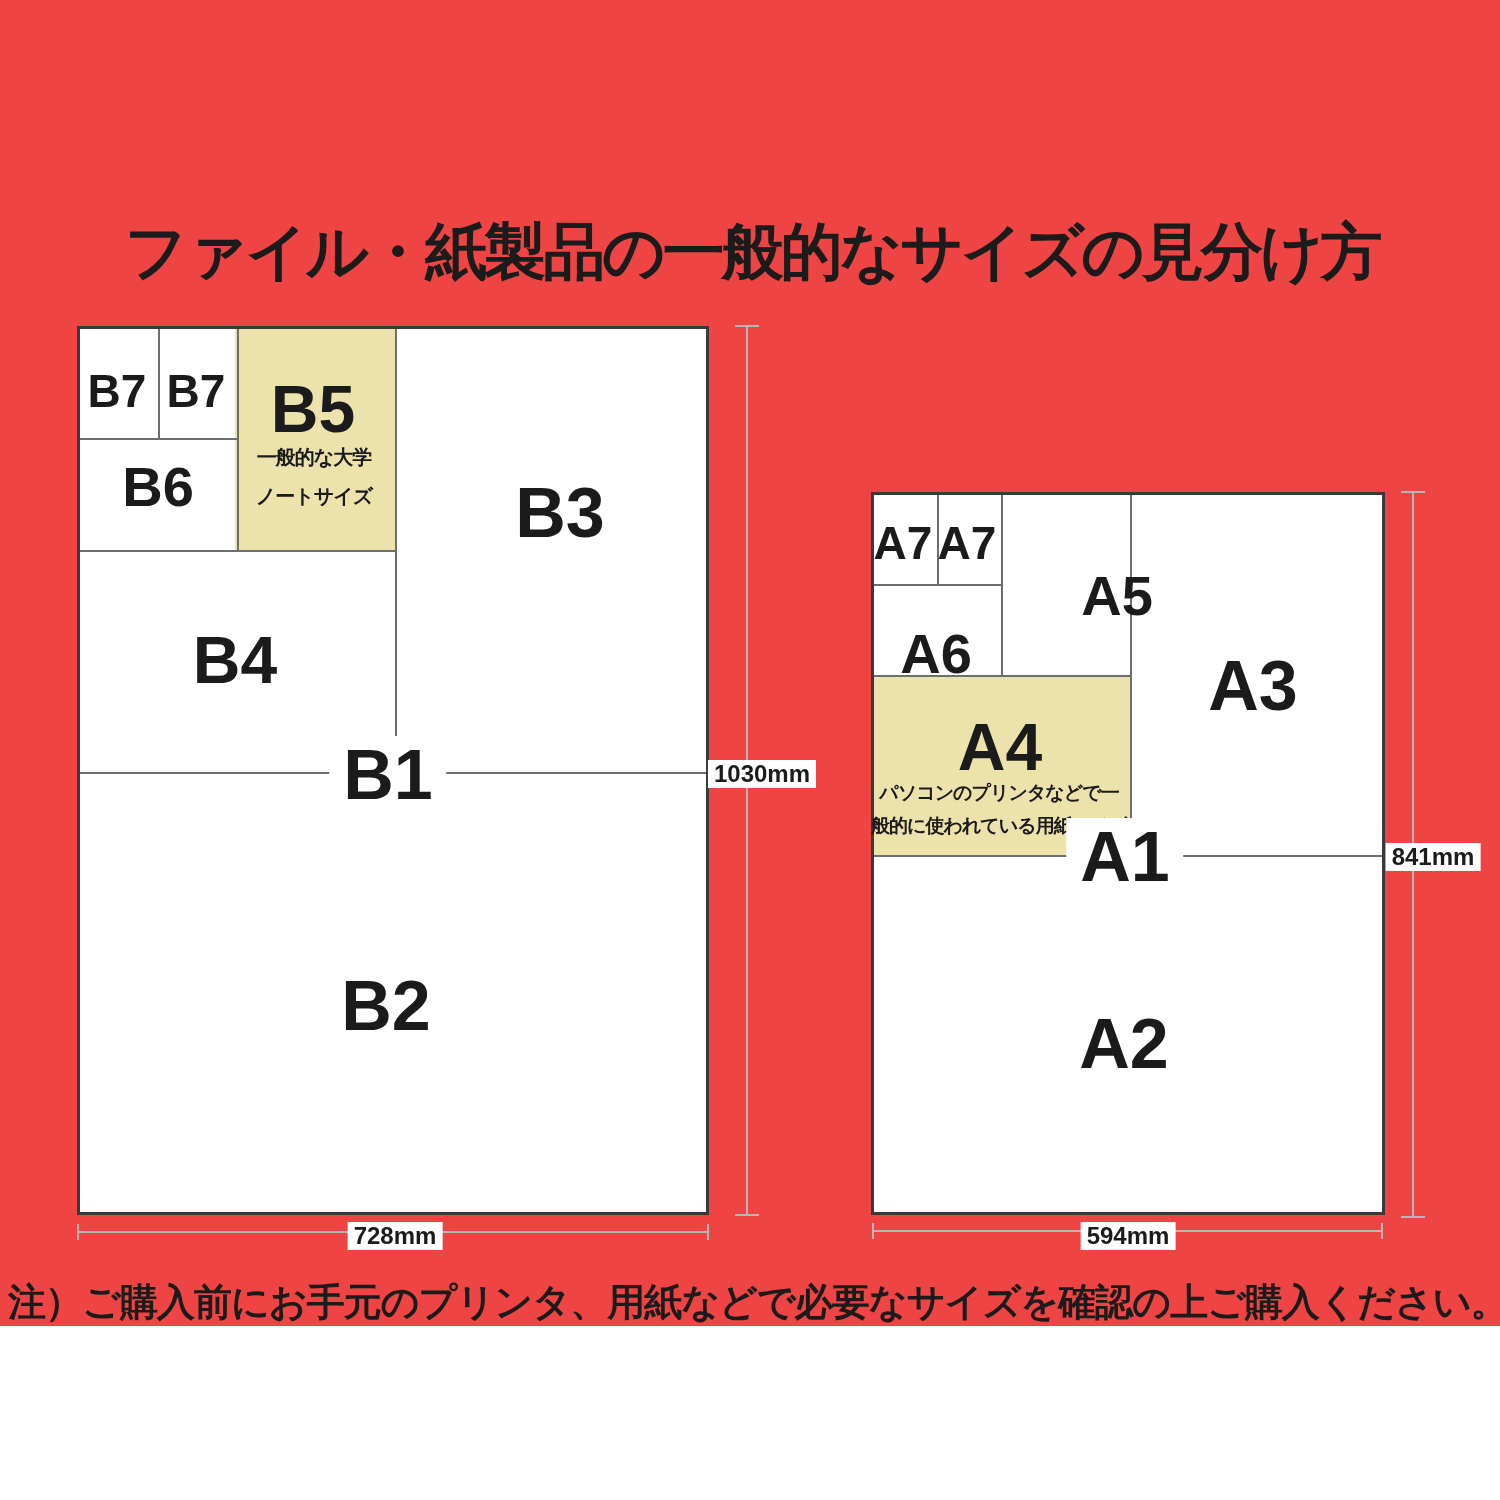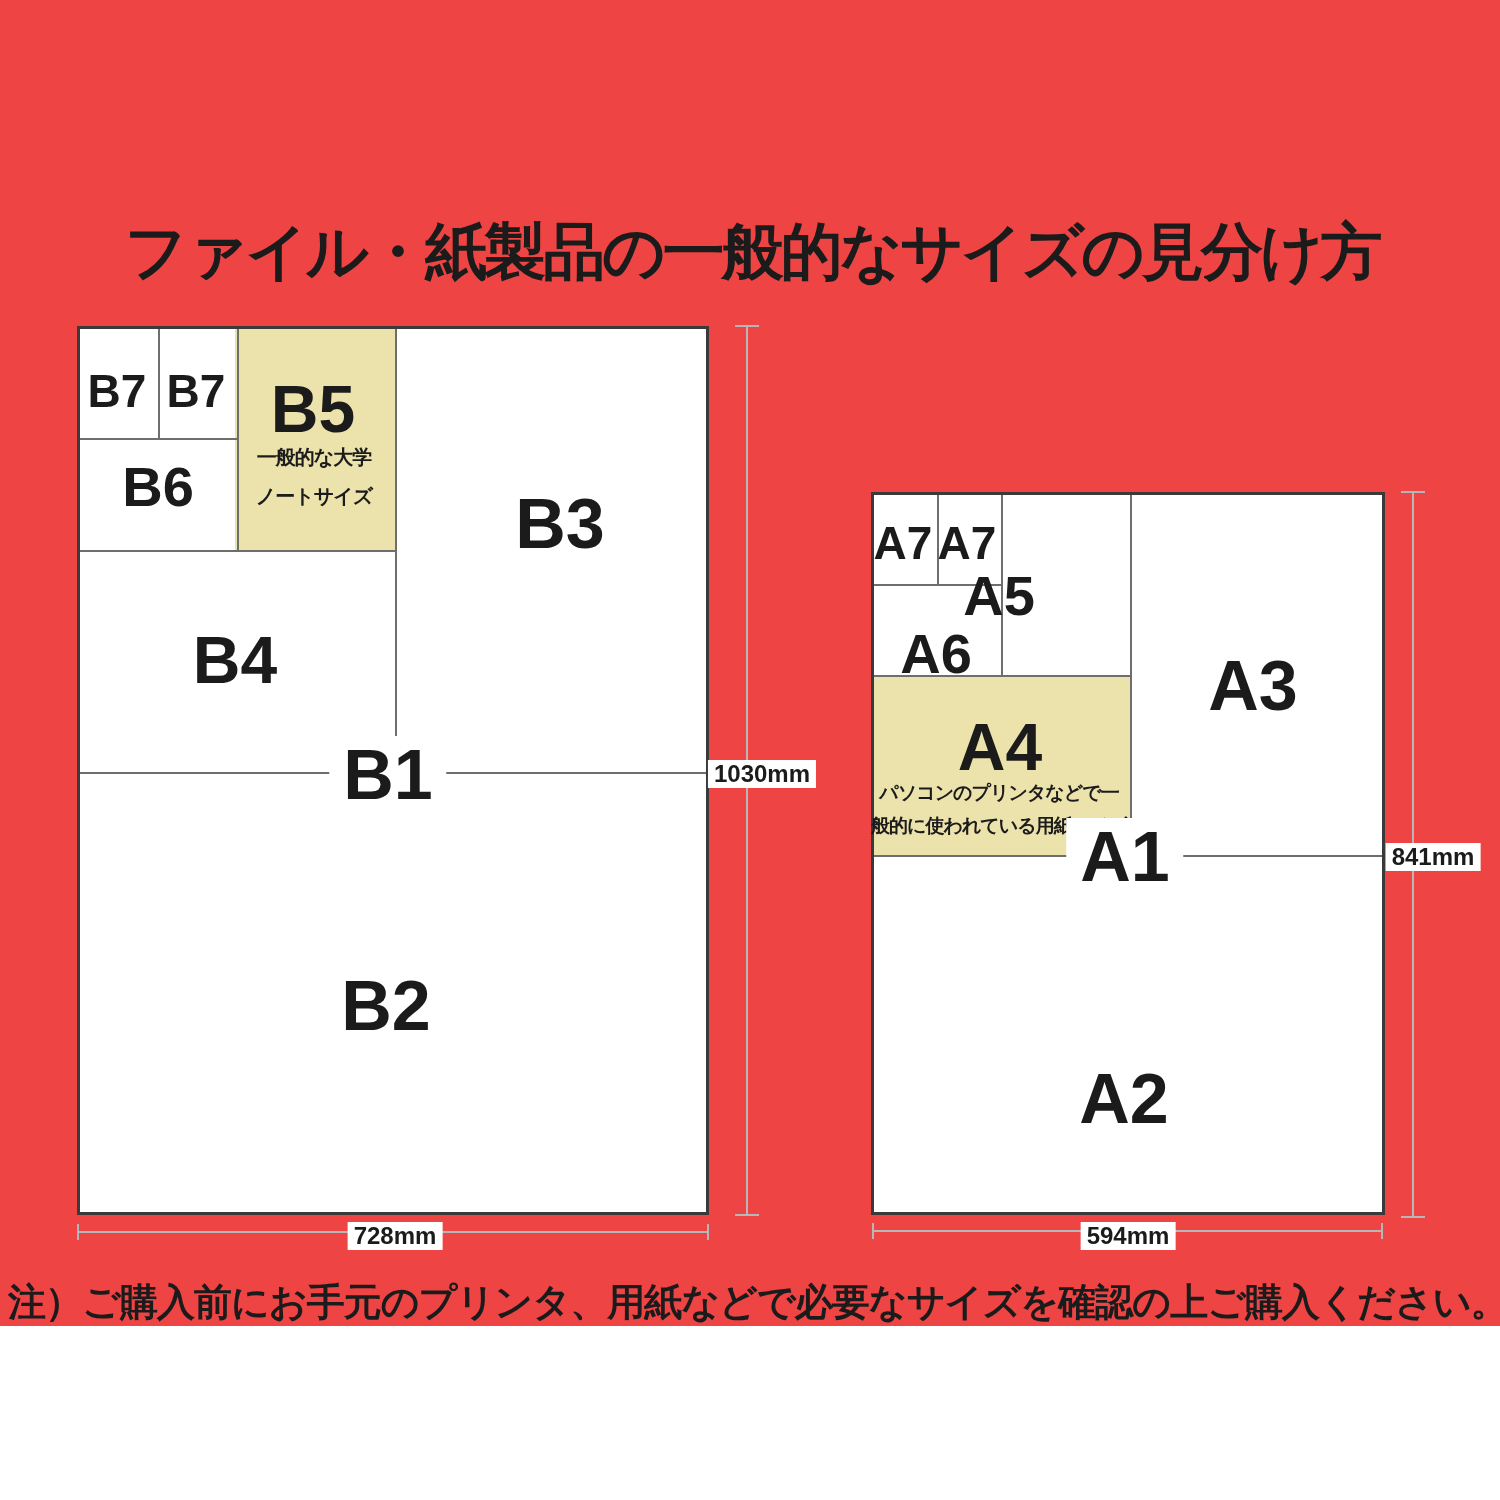--- a/index.html
+++ b/index.html
@@ -44,21 +44,21 @@
     <div class="ln" style="left:78px;top:0;width:2px;height:110px;"></div>
   </div>
 
   <div class="lbl sz-sm" style="left:117px;top:391px;">B7</div>
   <div class="lbl sz-sm" style="left:196px;top:391px;">B7</div>
   <div class="lbl sz-md" style="left:158px;top:487px;">B6</div>
   <div class="lbl sz-lg" style="left:313px;top:409px;">B5</div>
   <div class="lbl note-sm" style="left:314px;top:457px;">一般的な大学</div>
   <div class="lbl note-sm" style="left:314px;top:496px;">ノートサイズ</div>
   <div class="lbl sz-lg" style="left:235px;top:660px;">B4</div>
-  <div class="lbl sz-xl" style="left:560px;top:524px;">B3</div>
+  <div class="lbl sz-xl" style="left:560px;top:513px;">B3</div>
   <div class="lbl sz-xl boxed" style="left:388px;top:775px;">B1</div>
   <div class="lbl sz-xl" style="left:386px;top:1006px;">B2</div>
 
   <div class="dim" style="left:746px;top:326px;width:2px;height:890px;"></div>
   <div class="dim" style="left:735px;top:325px;width:24px;height:2px;"></div>
   <div class="dim" style="left:735px;top:1214px;width:24px;height:2px;"></div>
   <div class="lbl dimlbl" style="left:762px;top:774px;">1030mm</div>
 
   <div class="dim" style="left:77px;top:1231px;width:632px;height:2px;"></div>
   <div class="dim" style="left:77px;top:1224px;width:2px;height:16px;"></div>
@@ -73,27 +73,27 @@
     <div class="ln" style="left:256px;top:0;width:2px;height:362px;"></div>
     <div class="ln" style="left:0;top:180px;width:258px;height:2px;"></div>
     <div class="ln" style="left:127px;top:0;width:2px;height:181px;"></div>
     <div class="ln" style="left:0;top:89px;width:128px;height:2px;"></div>
     <div class="ln" style="left:63px;top:0;width:2px;height:90px;"></div>
   </div>
 
   <div class="lbl sz-sm" style="left:903px;top:543px;">A7</div>
   <div class="lbl sz-sm" style="left:967px;top:543px;">A7</div>
   <div class="lbl sz-md" style="left:936px;top:654px;">A6</div>
-  <div class="lbl sz-md" style="left:999px;top:596px;">A5</div>
+  <div class="lbl sz-md" style="left:1117px;top:596px;">A5</div>
   <div class="lbl sz-lg" style="left:1000px;top:747px;">A4</div>
   <div class="lbl note-sm" style="left:999px;top:792px;font-size:19px;">パソコンのプリンタなどで一</div>
   <div class="lbl note-sm" style="left:999px;top:825px;font-size:19px;">般的に使われている用紙サイズ</div>
   <div class="lbl sz-xl" style="left:1253px;top:686px;">A3</div>
   <div class="lbl sz-xl boxed" style="left:1125px;top:857px;">A1</div>
-  <div class="lbl sz-xl" style="left:1124px;top:1099px;">A2</div>
+  <div class="lbl sz-xl" style="left:1124px;top:1044px;">A2</div>
 
   <div class="dim" style="left:1412px;top:492px;width:2px;height:726px;"></div>
   <div class="dim" style="left:1401px;top:491px;width:24px;height:2px;"></div>
   <div class="dim" style="left:1401px;top:1216px;width:24px;height:2px;"></div>
   <div class="lbl dimlbl" style="left:1433px;top:857px;">841mm</div>
 
   <div class="dim" style="left:872px;top:1230px;width:511px;height:2px;"></div>
   <div class="dim" style="left:872px;top:1223px;width:2px;height:16px;"></div>
   <div class="dim" style="left:1381px;top:1223px;width:2px;height:16px;"></div>
   <div class="lbl dimlbl" style="left:1128px;top:1236px;text-align:center;">594mm</div>

